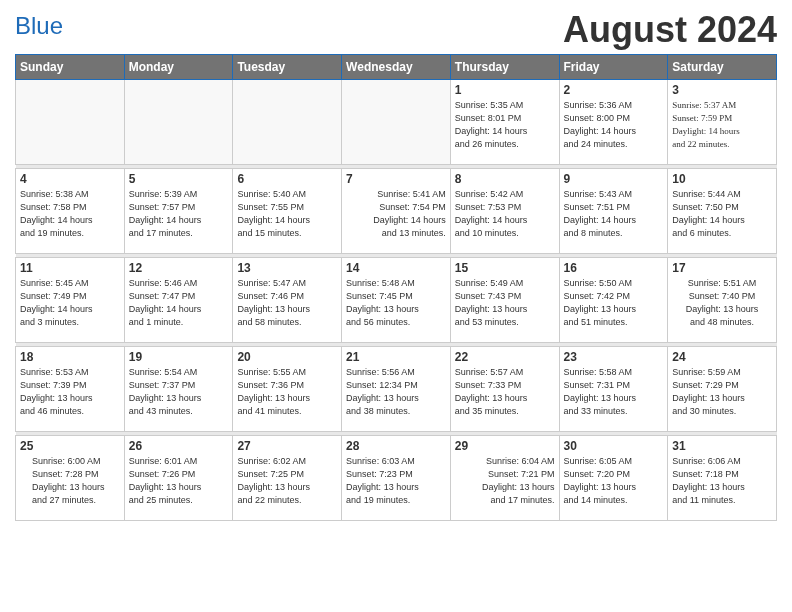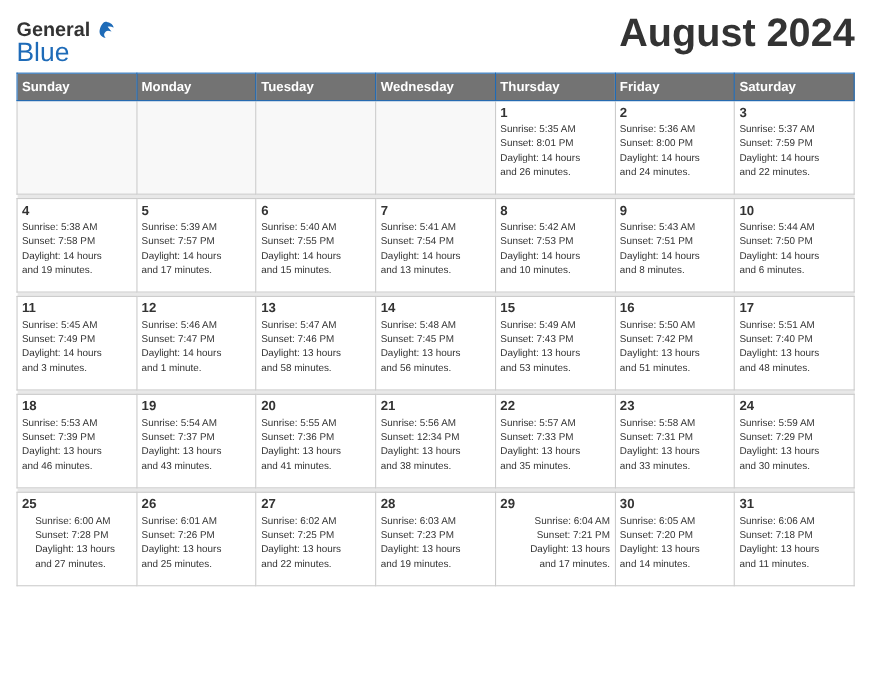--- a/index.html
+++ b/index.html
@@ -87,26 +87,20 @@
       background: #e8e8e8;
       border: none;
       padding: 0;
     }
   </style>
 </head>
 <body>
 
 <div class="header-section">
   <div class="logo">
-    <div class="logo-text">
-      <span style="font-size:18px;font-weight:bold;color:#333;">General</span>
-      <svg class="logo-icon" viewBox="0 0 24 24" style="margin-left:1px;">
-        <path d="M12 4 C14 4 20 6 20 10 C20 10 18 8 14 9 L18 14 C18 14 14 12 12 14 C10 16 10 18 12 20 C10 20 6 18 6 14 C6 10 9 4 12 4Z" fill="#1e6bb8"></path>
-      </svg>
-    </div>
     <span style="font-size:24px;font-weight:normal;color:#1e6bb8;margin-top:-4px;">Blue</span>
   </div>
   <div class="title-section">
     <div class="month-year">August 2024</div>
   </div>
 </div>
 
 <table class="calendar-table">
   <thead>
     <tr id="header-row">
@@ -134,21 +128,21 @@
         </td>
         <td>
           <span class="day-number">2</span>
           <div class="day-info" style="white-space: pre-line;">Sunrise: 5:36 AM
 Sunset: 8:00 PM
 Daylight: 14 hours
 and 24 minutes.</div>
         </td>
         <td>
           <span class="day-number">3</span>
-          <div class="day-info" style="white-space: pre-line;">Sunrise: 5:37 AM
+          <div class="day-info" style="white-space: pre-line; font-family: Liberation Serif, serif;">Sunrise: 5:37 AM
 Sunset: 7:59 PM
 Daylight: 14 hours
 and 22 minutes.</div>
         </td>
       </tr>
       <tr class="row-separator">
         <td colspan="7"></td>
       </tr>
       <tr>
         <td>
@@ -167,21 +161,21 @@
         </td>
         <td>
           <span class="day-number">6</span>
           <div class="day-info" style="white-space: pre-line;">Sunrise: 5:40 AM
 Sunset: 7:55 PM
 Daylight: 14 hours
 and 15 minutes.</div>
         </td>
         <td>
           <span class="day-number">7</span>
-          <div class="day-info" style="white-space: pre-line;">Sunrise: 5:41 AM
+          <div class="day-info" style="white-space: pre-line; text-align: right;">Sunrise: 5:41 AM
 Sunset: 7:54 PM
 Daylight: 14 hours
 and 13 minutes.</div>
         </td>
         <td>
           <span class="day-number">8</span>
           <div class="day-info" style="white-space: pre-line;">Sunrise: 5:42 AM
 Sunset: 7:53 PM
 Daylight: 14 hours
 and 10 minutes.</div>
@@ -242,21 +236,21 @@
         </td>
         <td>
           <span class="day-number">16</span>
           <div class="day-info" style="white-space: pre-line;">Sunrise: 5:50 AM
 Sunset: 7:42 PM
 Daylight: 13 hours
 and 51 minutes.</div>
         </td>
         <td>
           <span class="day-number">17</span>
-          <div class="day-info" style="white-space: pre-line;">Sunrise: 5:51 AM
+          <div class="day-info" style="white-space: pre-line; text-align: center;">Sunrise: 5:51 AM
 Sunset: 7:40 PM
 Daylight: 13 hours
 and 48 minutes.</div>
         </td>
       </tr>
       <tr class="row-separator">
         <td colspan="7"></td>
       </tr>
       <tr>
         <td>

